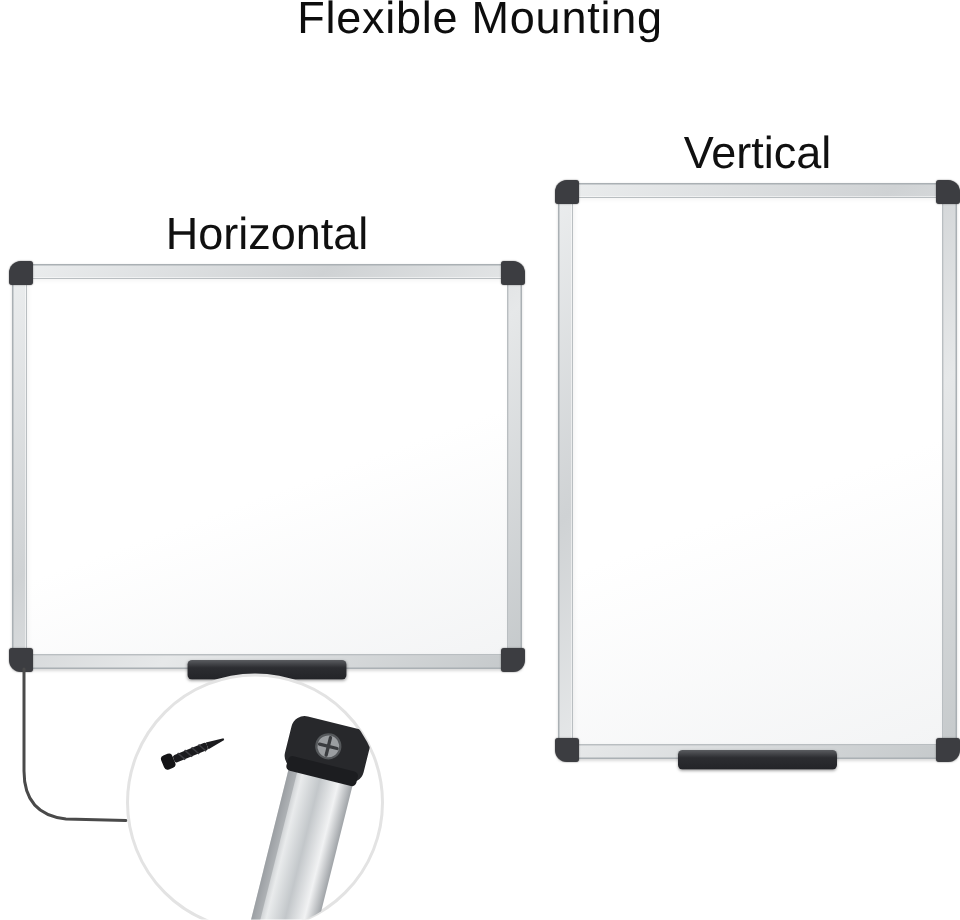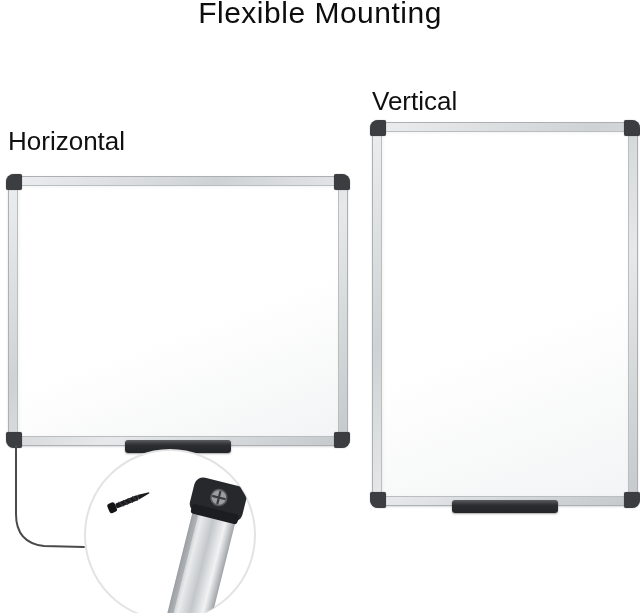--- a/index.html
+++ b/index.html
@@ -8,23 +8,23 @@
     background:#ffffff;
     font-family:"Liberation Sans", sans-serif;
     color:#111;
   }
   .title{
     position:absolute;top:-4px;left:0;width:640px;
     text-align:center;font-size:30px;font-weight:500;
     letter-spacing:.5px;color:#0d0d0d;
   }
   .orient-label{
-    position:absolute;text-align:left;font-size:26px;font-weight:400;color:#101010;
+    position:absolute;text-align:center;font-size:30px;font-weight:400;color:#101010;
   }
-  .label-h{left:8px;top:126px;width:340px;}
+  .label-h{left:8px;top:140px;width:340px;}
   .label-v{left:372px;top:86px;width:266px;}
 
   
   .board{position:absolute;}
   .board-h{left:8px;top:176px;width:340px;height:270px;}
   .board-v{left:372px;top:122px;width:266px;height:384px;}
   .frame{
     position:absolute;inset:0;
     background:linear-gradient(135deg,#eceeef 0%,#cfd2d4 35%,#e6e8e9 60%,#c4c8ca 100%);
     box-shadow:0 0 0 1px #aab0b4 inset, 0 1px 2px rgba(0,0,0,.15);

